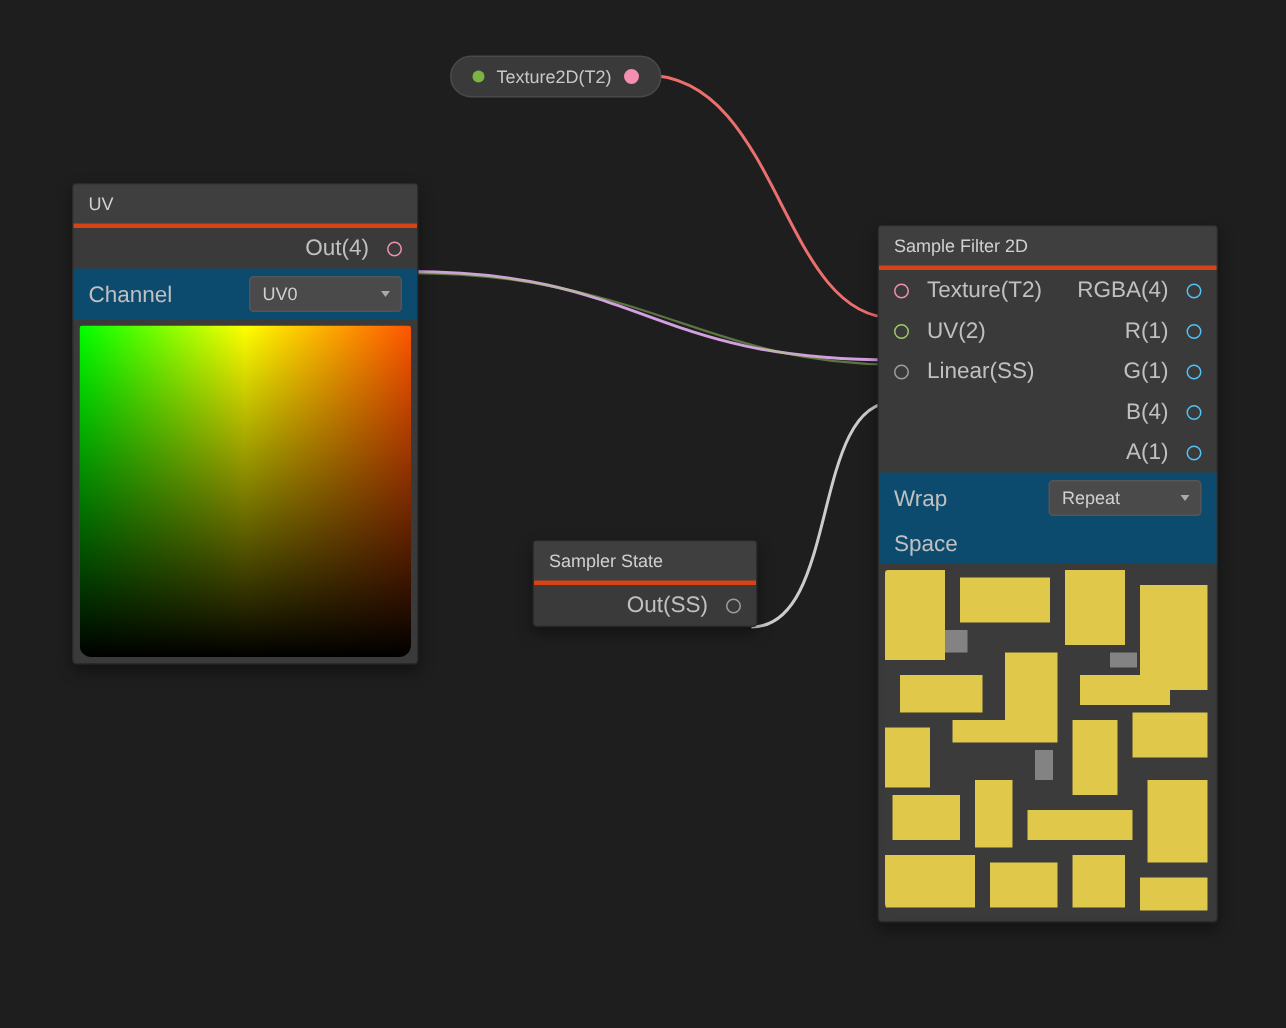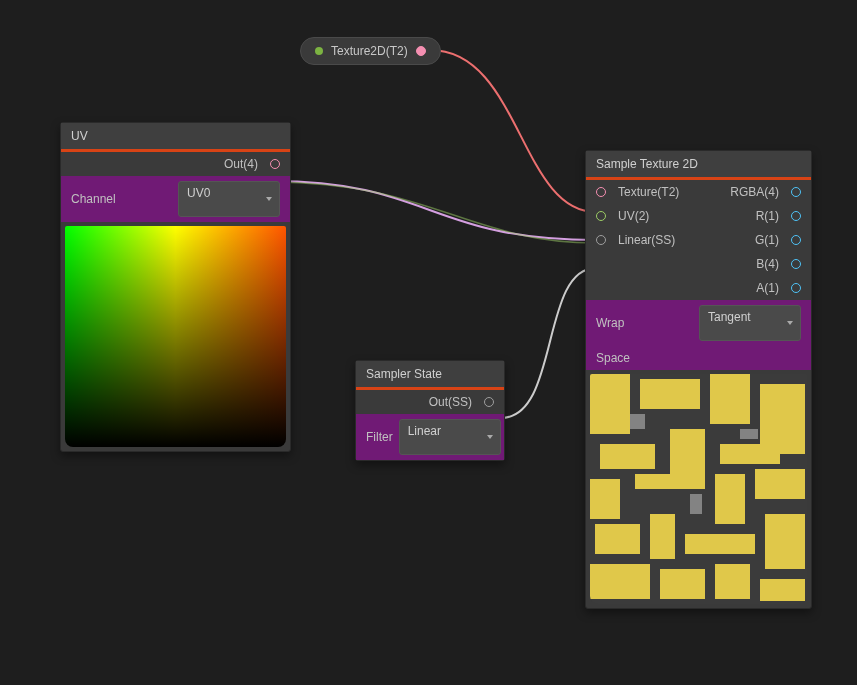--- a/index.html
+++ b/index.html
@@ -7,34 +7,34 @@
 svg.wires{position:absolute;inset:0;width:857px;height:685px;pointer-events:none}
 
 .pill{position:absolute;display:flex;align-items:center;gap:8px;background:#3a3a3a;border-radius:16px;padding:6px 14px;border:1px solid #4a4a4a}
 .pill .dot{width:8px;height:8px;border-radius:50%}
 
 .node{position:absolute;background:#3a3a3a;border-radius:3px;border:1px solid #2a2a2a;box-shadow:0 4px 10px rgba(0,0,0,.4)}
 .node-header{background:#3f3f3f;color:#d0d0d0;padding:6px 10px;font-size:12px}
 .accent{height:3px;background:#d84315}
 .node-body{padding:0}
 .row{display:flex;align-items:center;padding:5px 10px;gap:6px}
-.row.params{background:#701a75}
+.row.params{background:#0c4a6e}
 .spacer{flex:1}
 
 .port{width:10px;height:10px;border-radius:50%;border:1.5px solid #9e9e9e;background:#3a3a3a;display:inline-block;box-sizing:border-box}
 .port.out{margin-left:6px}
 .port.in{margin-right:6px}
 .port.lime{border-color:#9ccc65}
 .port.pink{border-color:#f48fb1}
 .port.pink-fill{border-color:#f48fb1;background:#f48fb1}
 .port.cyan{border-color:#4fc3f7}
 
-.select{background:#4a4a4a;border:1px solid #555;border-radius:3px;padding:4px 22px 16px 8px;color:#d0d0d0;min-width:70px;position:relative;font-size:12px}
+.select{background:#4a4a4a;border:1px solid #555;border-radius:3px;padding:4px 22px 4px 8px;color:#d0d0d0;min-width:70px;position:relative;font-size:12px}
 .select:after{content:"";position:absolute;right:7px;top:50%;margin-top:-2px;border-left:3px solid transparent;border-right:3px solid transparent;border-top:4px solid #aaa}
-.label{color:#c0c0c0;font-size:12px}
+.label{color:#c0c0c0;font-size:15px}
 
 .preview{border-radius:3px;margin:4px}
 .uv-preview{width:221px;height:221px;background:
   linear-gradient(to top,rgba(0,0,0,1),rgba(0,0,0,0)),
   linear-gradient(to right,#00ff00 0%,#ffff00 50%,#ff5500 100%);
   border-radius:2px 2px 8px 8px}
 .yellow-preview{width:217px;height:230px;position:relative;overflow:hidden;border-radius:2px 2px 8px 8px;background:#3b3b3b}
 .yellow-preview .blotch{position:absolute;background:#e0c84a}
 </style>
 </head>
@@ -47,21 +47,21 @@
   <path d="M272 182 C430 182 470 243 596 243" stroke="#9ccc65" stroke-width="1.5" fill="none" opacity=".5"></path>
   <path d="M501 418 C560 418 540 268 596 268" stroke="#ccc" stroke-width="2" fill="none"></path>
 </svg>
 
 <div class="pill" style="left:300px;top:37px">
   <span class="dot" style="background:#7cb342"></span>
   <span>Texture2D(T2)</span>
   <span class="port pink-fill"></span>
 </div>
 
-<div class="node" style="left:60px;top:122px;width:229px">
+<div class="node" style="left:48px;top:122px;width:229px">
   <div class="node-header">UV</div>
   <div class="accent"></div>
   <div class="node-body">
     <div class="row">
       <span class="spacer"></span>
       <span class="label">Out(4)</span>
       <span class="port out pink"></span>
     </div>
     <div class="row params">
       <span class="label">Channel</span>
@@ -74,29 +74,25 @@
 
 <div class="node" style="left:355px;top:360px;width:148px">
   <div class="node-header">Sampler State</div>
   <div class="accent"></div>
   <div class="node-body">
     <div class="row">
       <span class="spacer"></span>
       <span class="label">Out(SS)</span>
       <span class="port out"></span>
     </div>
-    <div class="row params">
-      <span class="label" style="width:36px">Filter</span>
-      <span class="select" style="flex:1"><span>Linear</span></span>
-    </div>
   </div>
 </div>
 
 <div class="node" style="left:585px;top:150px;width:225px">
-  <div class="node-header">Sample Texture 2D</div>
+  <div class="node-header">Sample Filter 2D</div>
   <div class="accent"></div>
   <div class="node-body">
 
     <div class="row">
       <span class="port in pink"></span>
       <span class="label">Texture(T2)</span>
       <span class="spacer"></span>
       <span class="label">RGBA(4)</span>
       <span class="port out cyan"></span>
     </div>
@@ -123,21 +119,21 @@
     </div>
     <div class="row">
       <span class="spacer"></span>
       <span class="label">A(1)</span>
       <span class="port out cyan"></span>
     </div>
 
     <div class="row params">
       <span class="label">Wrap</span>
       <span class="spacer"></span>
-      <span class="select"><span>Tangent</span></span>
+      <span class="select"><span>Repeat</span></span>
     </div>
     <div class="row params">
       <span class="label">Space</span>
       <span class="spacer"></span>
     </div>
 
     <div class="yellow-preview preview">
       <div class="blotch" style="left:0;top:0;width:40px;height:60px"></div>
       <div class="blotch" style="left:50px;top:5px;width:60px;height:30px"></div>
       <div class="blotch" style="left:120px;top:0;width:40px;height:50px"></div>

